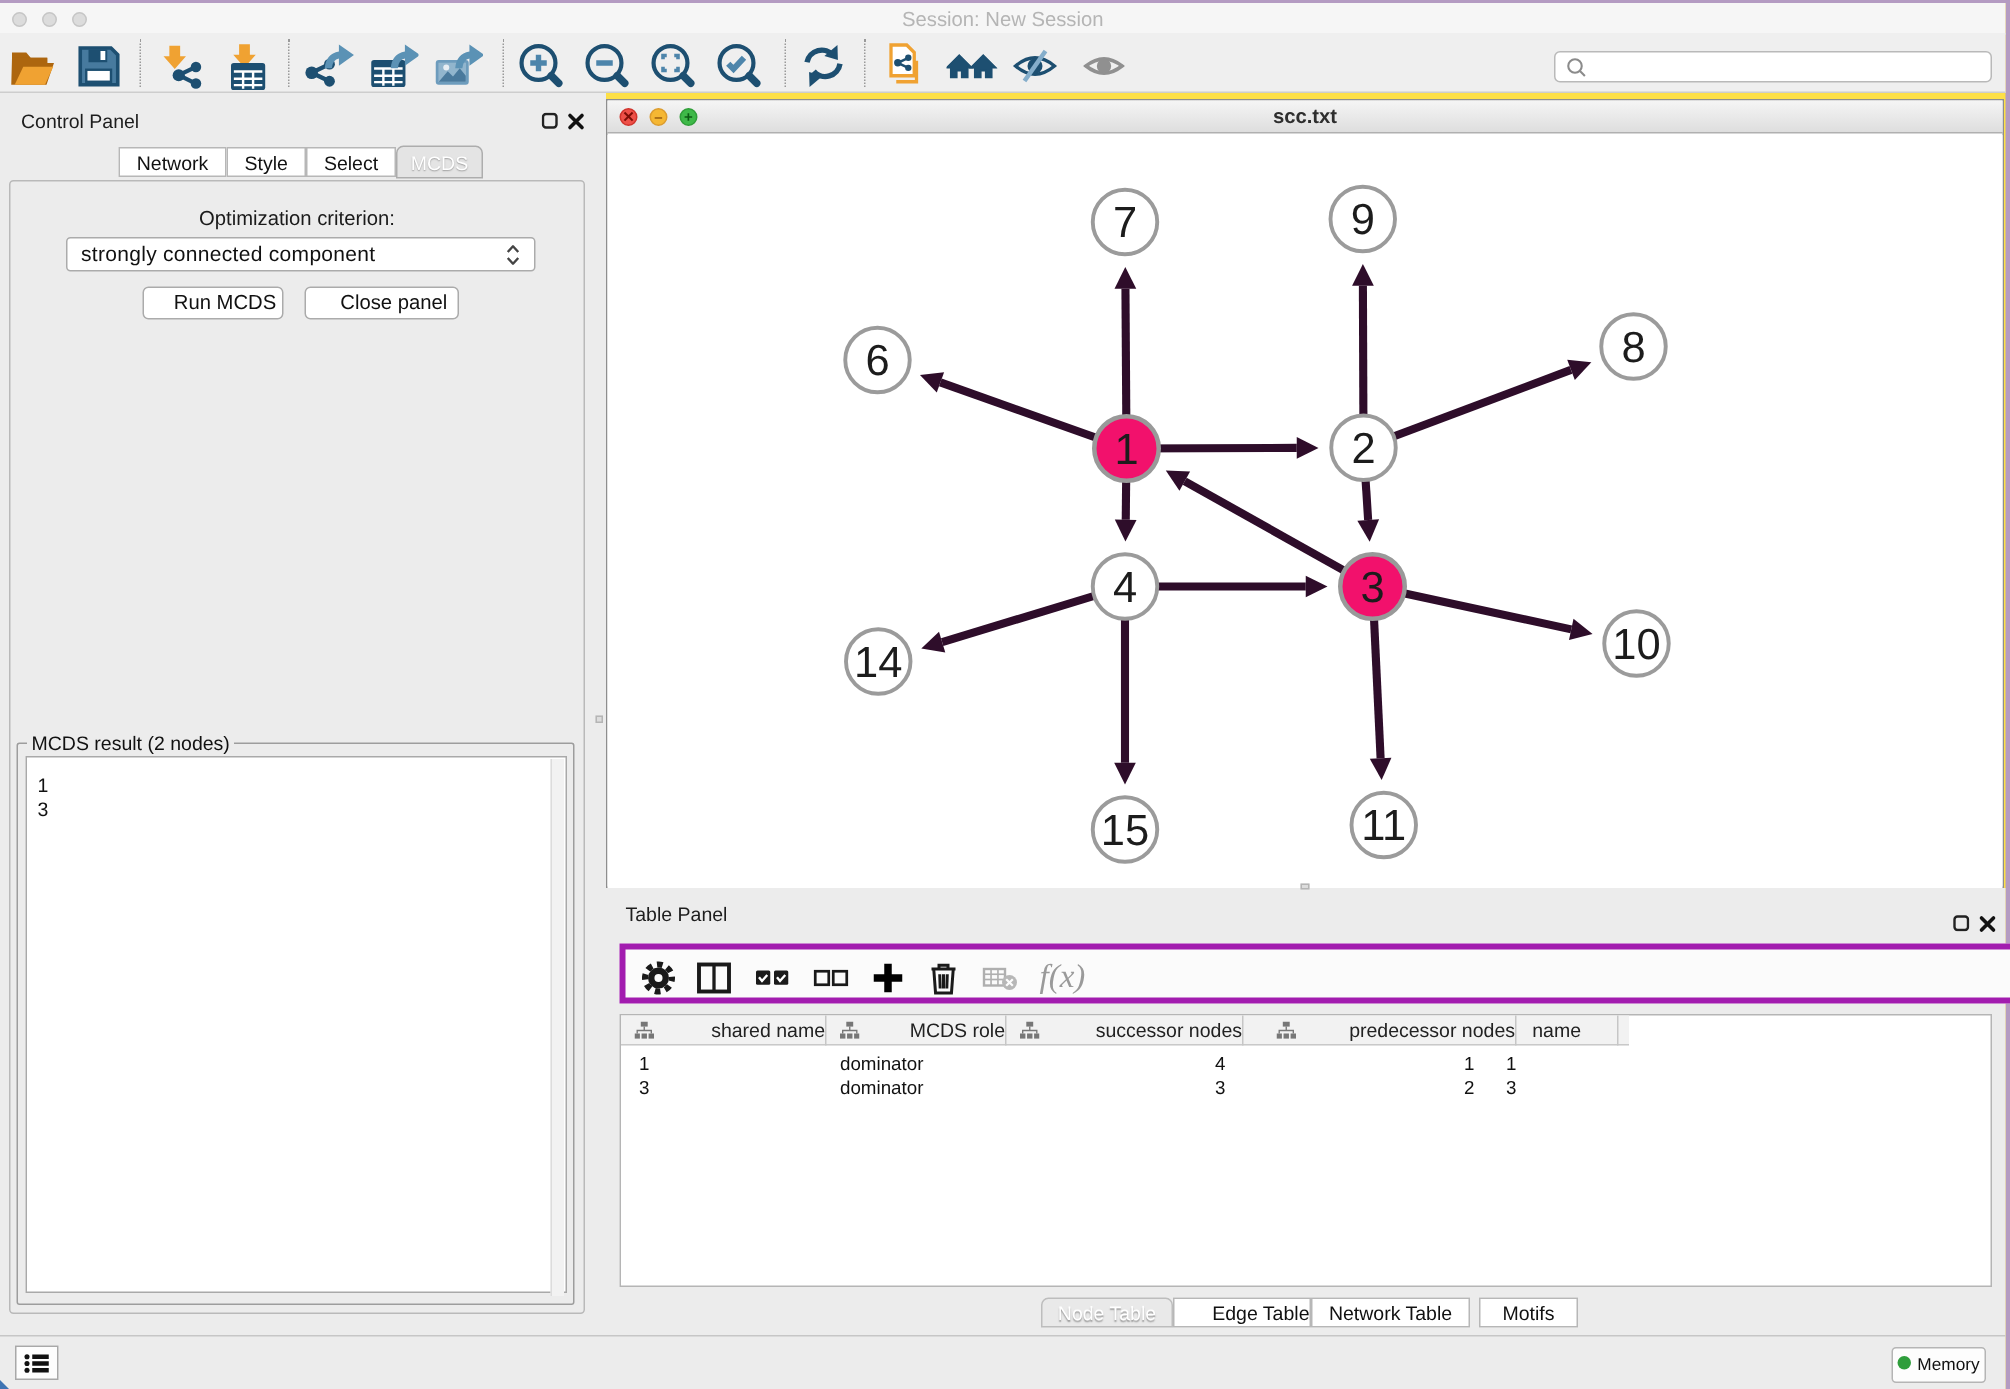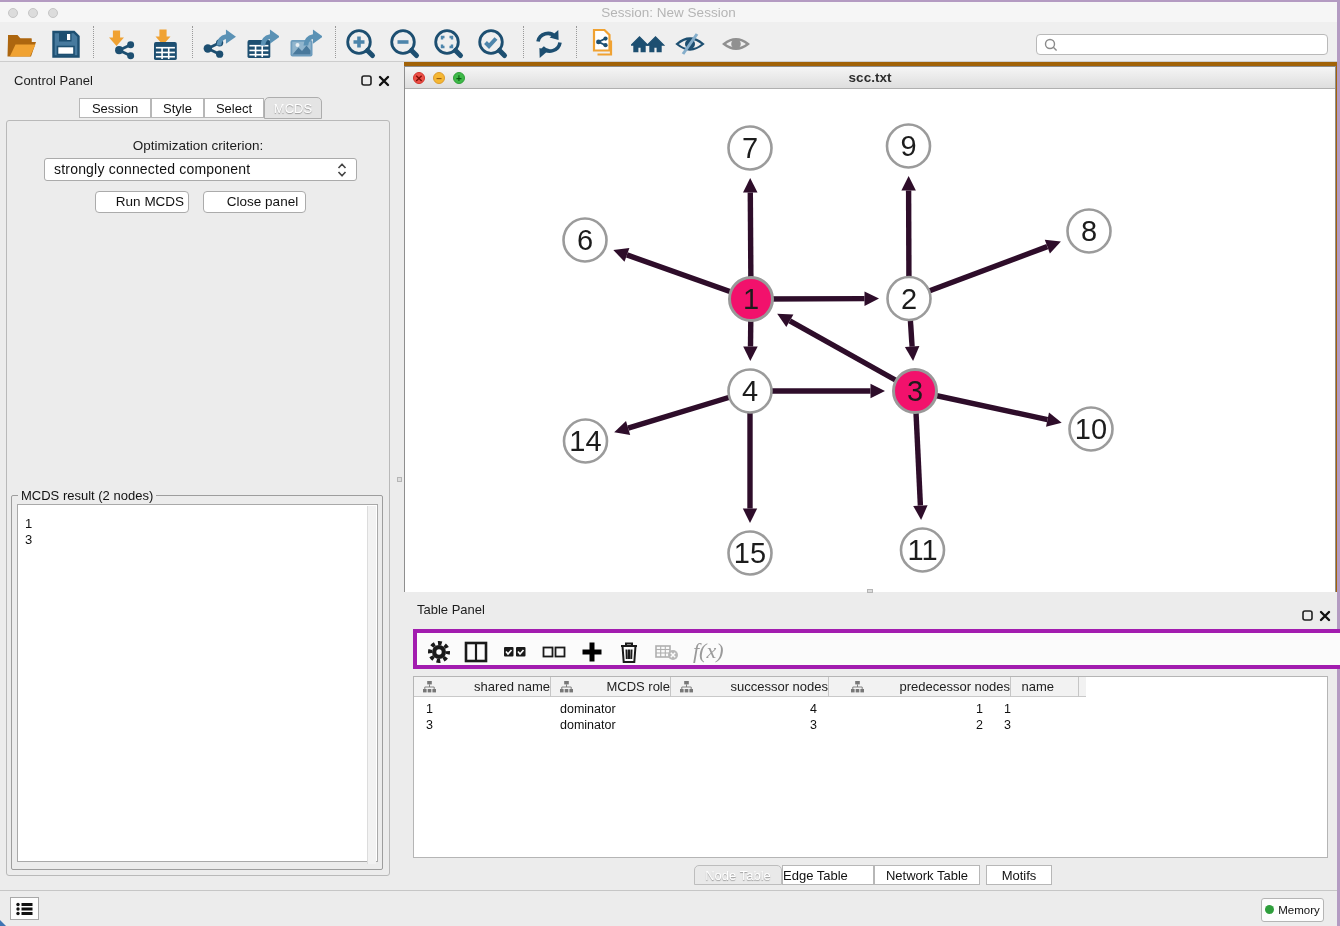--- a/index.html
+++ b/index.html
@@ -1,18 +1,18 @@
 <!DOCTYPE html>
 <html><head>
 <meta charset="utf-8">
 <style>
 * { margin:0; padding:0; box-sizing:border-box; }
 html,body { width:1340px; height:926px; overflow:hidden;
   font-family:"Liberation Sans", sans-serif; background:#b49bc2; }
-#win { position:absolute; left:0; top:2px; width:1337px; height:924px; background:#a16207; }
+#win { position:absolute; left:0; top:2px; width:1337px; height:924px; background:#fde047; }
 
 #titlebar { position:absolute; left:0; top:0; width:1337px; height:21px;
   background:#f6f6f6; border-bottom:1px solid #c3c3c3; }
 #titlebar .tl { position:absolute; top:6px; width:10px; height:10px; border-radius:50%;
   background:#dcdcdc; border:1px solid #c6c6c6; }
 #title-text { position:absolute; top:3px; left:0; width:100%; text-align:center;
   color:#b5b5b5; font-size:13.5px; }
 
 #toolbar { position:absolute; left:0; top:20px; width:1337px; height:40px;
   background:#efefef; border-bottom:1px solid #cdcdcd; }
@@ -248,21 +248,21 @@
   </div>
   <div id="cpanel">
     <div id="cp-title">Control Panel</div>
     <svg class="hdrbtn" style="left:361px;top:13px;" width="11" height="11" viewBox="0 0 11 11">
         <rect x="1" y="1" width="9" height="9" rx="2" fill="none" stroke="#222" stroke-width="1.6"></rect>
       </svg>
     <svg class="hdrbtn" style="left:378px;top:13px;" width="12" height="12" viewBox="0 0 12 12">
         <path d="M2 2 L10 10 M10 2 L2 10" stroke="#111" stroke-width="2.4" stroke-linecap="round"></path>
       </svg>
     <div class="tabs" style="left:0;top:36px;">
-      <div class="tab" style="left:79px;width:72px;">Session</div>
+      <div class="tab" style="left:79px;width:72px;">Network</div>
       <div class="tab" style="left:151px;width:53px;">Style</div>
       <div class="tab" style="left:204px;width:60px;">Select</div>
       <div class="tab sel" style="left:264px;width:58px;top:-1px;height:22px;line-height:21px;">MCDS</div>
     </div>
     <div id="cp-body"></div>
     <div id="opt-label">Optimization criterion:</div>
     <div id="cp-select">strongly connected component
       <svg width="10" height="14" style="position:absolute;right:9px;top:4px;" viewBox="0 0 10 14">
         <path d="M1.5 5 L5 1.2 L8.5 5" fill="none" stroke="#444" stroke-width="1.6" stroke-linejoin="round"></path>
         <path d="M1.5 9 L5 12.8 L8.5 9" fill="none" stroke="#444" stroke-width="1.6" stroke-linejoin="round"></path>
@@ -453,21 +453,21 @@
       <div class="trow" style="left:590px;top:24px;">1</div>
       <div class="trow" style="left:12px;top:40px;width:120px;">3</div>
       <div class="trow" style="left:146px;top:40px;">dominator</div>
       <div class="trow" style="left:257px;top:40px;width:146px;text-align:right;">3</div>
       <div class="trow" style="left:417px;top:40px;width:152px;text-align:right;">2</div>
       <div class="trow" style="left:590px;top:40px;">3</div>
     </div>
   </div>
   <div id="btabs">
     <div style="position:absolute;left:694px;top:0;width:88px;height:20px;background:#e9e9e9;color:#fff;text-shadow:0 1px 1px #9a9a9a;border:1px solid #bdbdbd;border-radius:5px 5px 0 0;font-size:13px;text-align:center;line-height:19px;">Node Table</div>
-    <div style="position:absolute;left:782px;top:0;width:92px;height:20px;background:#fff;color:#111;border:1px solid #b7b7b7;font-size:13px;text-align:left;line-height:19px;">Edge Table</div>
+    <div style="position:absolute;left:782px;top:0;width:92px;height:20px;background:#fff;color:#111;border:1px solid #b7b7b7;font-size:13px;text-align:right;line-height:19px;">Edge Table</div>
     <div style="position:absolute;left:874px;top:0;width:106px;height:20px;background:#fff;color:#111;border:1px solid #b7b7b7;font-size:13px;text-align:center;line-height:19px;">Network Table</div>
     <div style="position:absolute;left:986px;top:0;width:66px;height:20px;background:#fff;color:#111;border:1px solid #b7b7b7;font-size:13px;text-align:center;line-height:19px;">Motifs</div>
   </div>
   <div id="statusbar">
     <div id="listbtn">
       <svg width="17" height="14" viewBox="0 0 17 14" style="margin-top:4px;">
         <circle cx="2" cy="2.5" r="1.7" fill="#111"></circle>
           <rect x="5.5" y="1" width="11" height="3" fill="#111"></rect>
         <circle cx="2" cy="7" r="1.7" fill="#111"></circle>
           <rect x="5.5" y="5.5" width="11" height="3" fill="#111"></rect>

